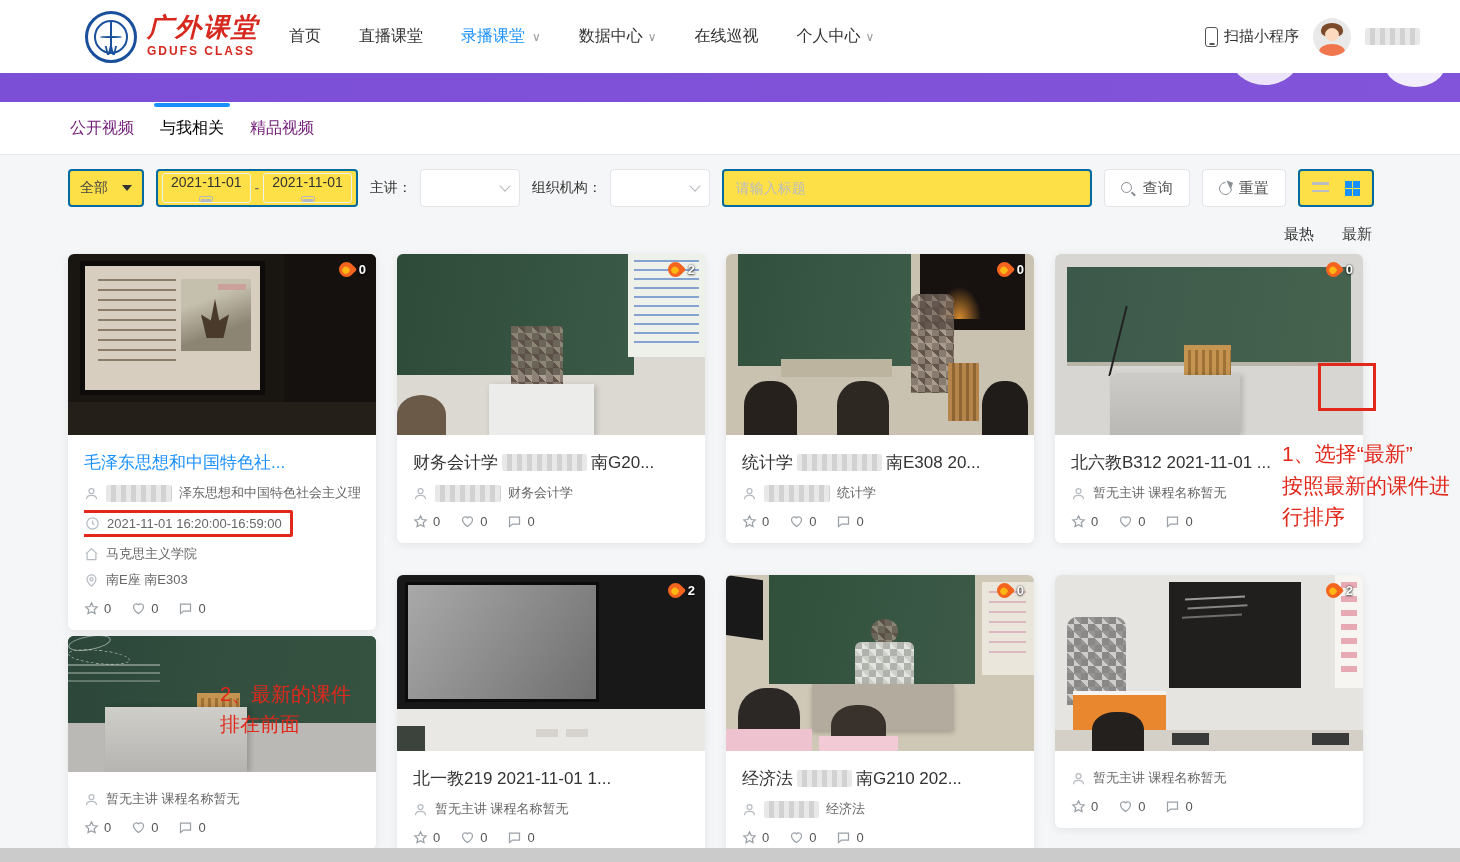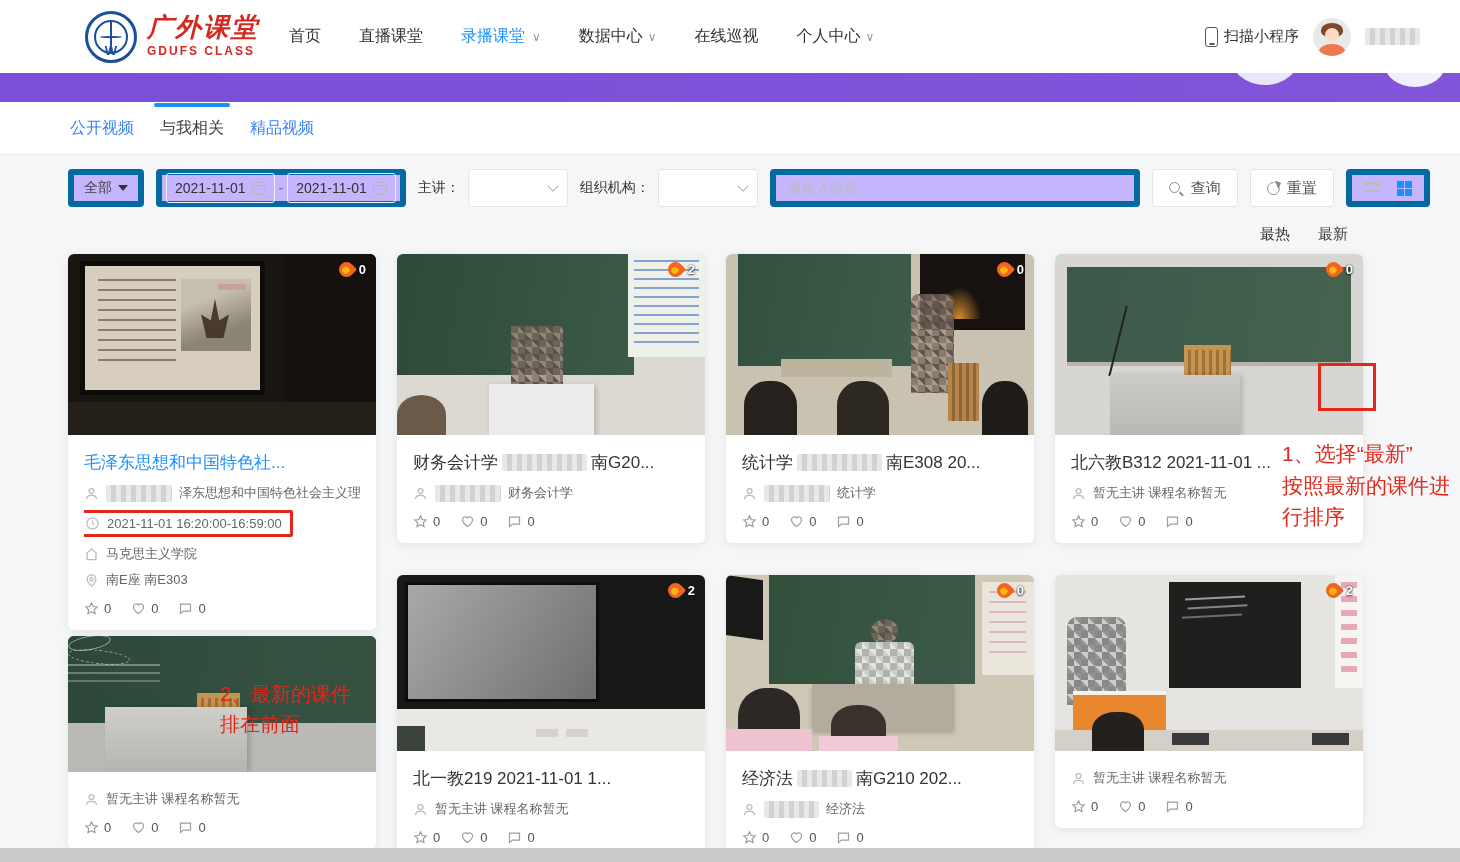--- a/index.html
+++ b/index.html
@@ -31,32 +31,32 @@
   .avatar .shirt { position:absolute; bottom:-4px; left:6px; width:26px; height:16px; border-radius:50% 50% 0 0; background:#f0764d; }
 
   
   .band { height:29px; background:linear-gradient(90deg,#7b4fd6,#8254da); position:relative; overflow:hidden; }
   .band .dec { position:absolute; background:rgba(255,255,255,.85); border-radius:50%; }
   .band .d1 { width:70px; height:60px; top:-48px; left:1230px; }
   .band .d3 { width:60px; height:44px; top:-30px; left:1385px; background:rgba(255,255,255,.9); }
 
   
   .tabbar { background:#fff; height:53px; display:flex; align-items:center; padding-left:70px; gap:26px; border-bottom:1px solid #ebebeb; font-size:16px; }
-  .tab { position:relative; padding:15px 0; cursor:pointer; color:#3b82f6; }
-  .tab.active { color:#404040; }
+  .tab { position:relative; padding:15px 0; cursor:pointer; color:#701a75; }
+  .tab.active { color:#000000; }
   .tab.active::before { content:""; position:absolute; top:0; left:-6px; right:-6px; height:4px; background:#1890ff; border-radius:2px; }
 
   
   .main { position:relative; padding:14px 0 0 68px; }
   .filters { display:flex; align-items:center; gap:12px; }
-  .ctl { height:38px; background:#c4b5fd; border:6px solid #0369a1; border-radius:4px; display:flex; align-items:center; font-size:14px; color:#444; }
+  .ctl { height:38px; background:#fde047; border:2px solid #0369a1; border-radius:4px; display:flex; align-items:center; font-size:14px; color:#444; }
   .sel-all { width:76px; padding:0 10px; justify-content:space-between; cursor:pointer; }
   .tri { width:0; height:0; border-left:5px solid transparent; border-right:5px solid transparent; border-top:6px solid #333; }
   .dates { padding:0 4px; gap:4px; }
-  .date-box { display:flex; align-items:center; gap:6px; border:1px solid #eef0f2; border-radius:3px; height:30px; padding:0 8px; color:#333; }
+  .date-box { display:flex; align-items:center; gap:6px; border:1px solid #eef0f2; border-radius:3px; height:30px; padding:0 8px; color:#333;flex-direction:column; }
   .cal-ic { width:14px; height:13px; border:1.5px solid #b5b8bd; border-radius:2px; position:relative; }
   .cal-ic::before { content:""; position:absolute; top:2px; left:1px; right:1px; height:1.5px; background:#b5b8bd; }
   .dash { color:#666; }
   .labeled { background:none; border:none; gap:8px; }
   .lab { color:#333; white-space:nowrap; }
   .sel { width:100px; height:38px; background:#fff; border:1px solid #e2e4e8; border-radius:4px; display:flex; align-items:center; justify-content:flex-end; padding:0 10px; cursor:pointer; }
   .chev { width:8px; height:8px; border-right:1.5px solid #b5b8bd; border-bottom:1.5px solid #b5b8bd; transform:rotate(45deg); margin-top:-4px; }
   .title-input { width:370px; padding:0 12px; color:#333; }
   .title-input input { border:none; outline:none; width:100%; font-size:14px; font-family:inherit; color:#333; background:transparent; }
   .title-input input::placeholder { color:#b9bcc2; }
@@ -64,21 +64,21 @@
   .search-ic { width:15px; height:15px; position:relative; }
   .search-ic::before { content:""; position:absolute; width:9px; height:9px; border:1.7px solid #8a8f96; border-radius:50%; left:0; top:1px; }
   .search-ic::after { content:""; position:absolute; width:5px; height:1.7px; background:#8a8f96; transform:rotate(45deg); right:0; bottom:1px; }
   .reset-ic { width:13px; height:13px; border:1.7px solid #8a8f96; border-radius:50%; border-top-color:transparent; position:relative; transform:rotate(45deg); }
   .reset-ic::after { content:""; position:absolute; top:-4px; right:0px; border-left:5px solid transparent; border-right:5px solid transparent; border-bottom:5px solid #8a8f96; transform:rotate(20deg); }
   .views { padding:0 12px; gap:16px; }
   .list-ic { width:17px; height:13px; background:repeating-linear-gradient(#b9bcc2 0 2.6px, transparent 2.6px 7.7px); cursor:pointer; }
   .grid-ic { width:15px; height:15px; background:conic-gradient(#1890ff 0 360deg); -webkit-mask:conic-gradient(#000 0 0) 0 0/7px 7px space; mask:conic-gradient(#000 0 0) 0 0/7px 7px space; cursor:pointer; }
 
   
-  .sortrow { display:flex; justify-content:flex-end; gap:28px; padding:18px 112px 10px 0; font-size:15px; }
+  .sortrow { display:flex; justify-content:flex-end; gap:28px; padding:18px 88px 10px 0; font-size:15px; }
   .sort { cursor:pointer; color:#333; }
   .sort.active { color:#404040; }
 
   
   .grid { display:flex; gap:21px; padding-bottom:14px; }
   .col { width:308px; display:flex; flex-direction:column; }
   .col .gap-s { height:6px; } .col .gap-l { height:32px; }
   .card { background:#fff; border-radius:6px; box-shadow:0 2px 10px rgba(0,0,0,.08); overflow:hidden; cursor:pointer; }
   .thumb { position:relative; height:181px; overflow:hidden; }
   .thumb>div { position:absolute; }

